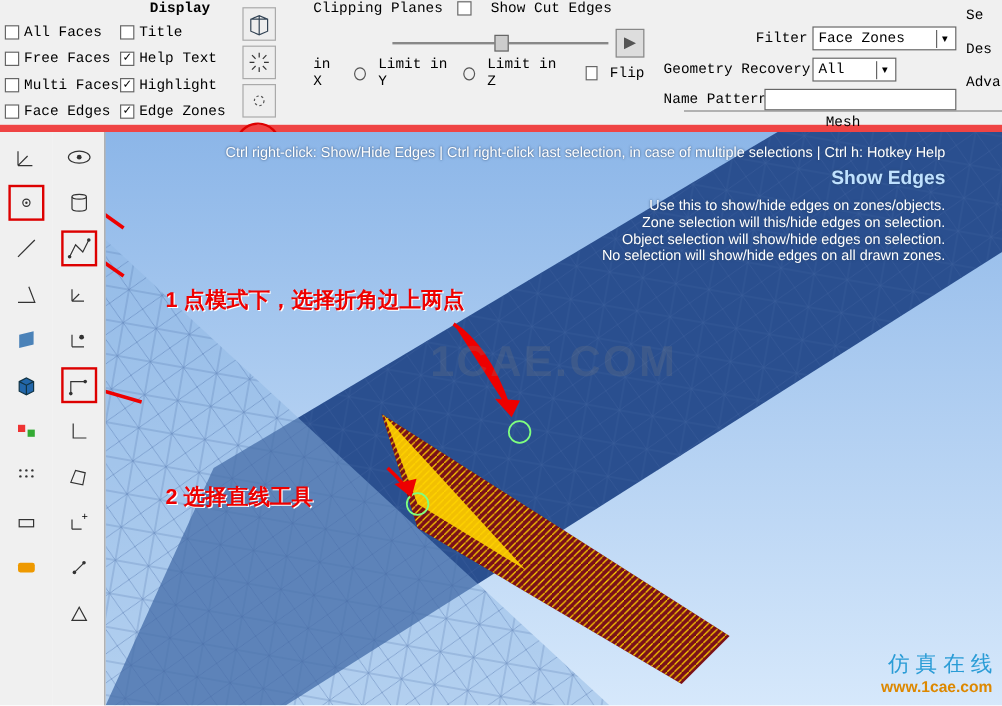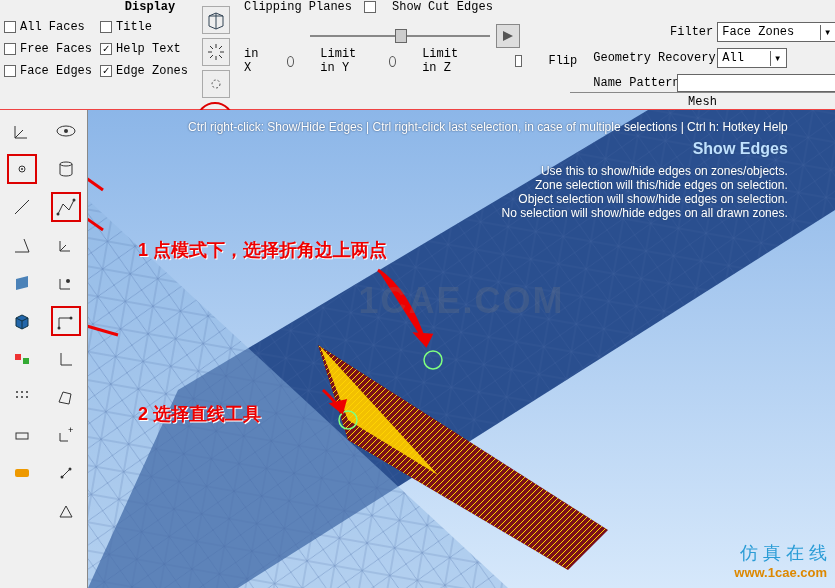--- a/index.html
+++ b/index.html
@@ -9,21 +9,21 @@
     font-size: 12px;
     background: #fff;
     overflow: hidden;
     width: 835px;
     height: 588px;
     position: relative;
   }
   .top-panel {
     display: flex;
     height: 110px;
-    border-bottom: 1px solid #ef4444;
+    border-bottom: 6px solid #ef4444;
     background: #f0f0f0;
   }
   .display-col {
     width: 200px;
     padding: 0 4px;
   }
   .display-title {
     color: #000;
     font-weight: bold;
     text-align: center;
@@ -146,20 +146,30 @@
       </div>
     </div>
     <div class="two-chk chk-row">
       <div class="half">
         <span class="chk"></span>
         <span>Free Faces</span>
       </div>
       <div class="half">
         <span class="chk checked"></span>
         <span>Help Text</span>
+      </div>
+    </div>
+    <div class="two-chk chk-row">
+      <div class="half">
+        <span class="chk"></span>
+        <span>Multi Faces</span>
+      </div>
+      <div class="half">
+        <span class="chk checked"></span>
+        <span>Highlight</span>
       </div>
     </div>
     <div class="two-chk chk-row">
       <div class="half">
         <span class="chk"></span>
         <span>Face Edges</span>
       </div>
       <div class="half">
         <span class="chk checked"></span>
         <span>Edge Zones</span>
@@ -212,21 +222,21 @@
       <span style="width:60px"></span>
       <div class="slider-track">
           <div class="slider-thumb"></div>
         </div>
       <div class="play-btn">
         <svg width="10" height="10">
             <polygon points="0,0 10,5 0,10" fill="#555"></polygon>
           </svg>
       </div>
     </div>
-    <div class="chk-row" style="gap:22px">
+    <div class="chk-row" style="gap:6px">
       <span>in X</span>
       <span class="radio"></span>
       <span>Limit in Y</span>
       <span class="radio"></span>
       <span>Limit in Z</span>
       <span style="width:10px"></span>
       <span class="chk"></span>
       <span>Flip</span>
     </div>
   </div>

